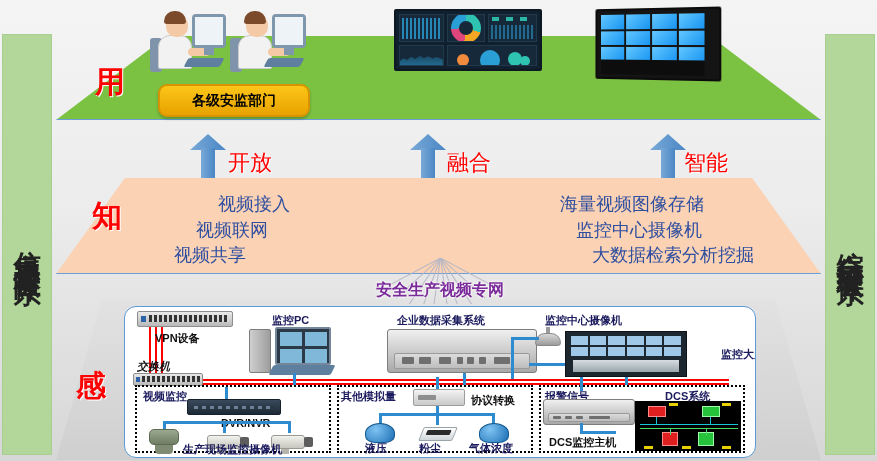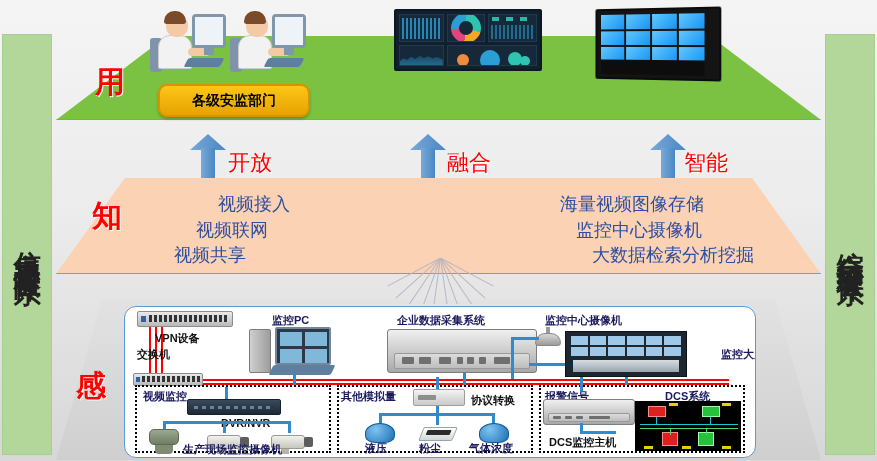--- a/index.html
+++ b/index.html
@@ -357,40 +357,41 @@
       <i style="transform:rotate(-48deg)"></i>
     <i style="transform:rotate(-34deg)"></i>
       <i style="transform:rotate(-20deg)"></i>
     <i style="transform:rotate(-8deg)"></i>
       <i style="transform:rotate(8deg)"></i>
     <i style="transform:rotate(20deg)"></i>
       <i style="transform:rotate(34deg)"></i>
     <i style="transform:rotate(48deg)"></i>
       <i style="transform:rotate(62deg)"></i>
   </div>
+  <div id="netlabel">安全生产视频专网</div>
 
   <div id="infra">
 
     <div class="redbus" style="left:22px; top:72px; width:582px;"></div>
     <div class="redbus" style="left:22px; top:76px; width:582px;"></div>
     <div class="redbus" style="left:24px; top:6px; width:2px; height:66px; background:#ff0000;"></div>
     <div class="redbus" style="left:30px; top:6px; width:2px; height:66px; background:#ff0000;"></div>
     <div class="redbus" style="left:36px; top:6px; width:2px; height:66px; background:#ff0000;"></div>
 
     <div class="rack" style="left:12px; top:4px; width:96px; height:16px;">
       <div class="led"></div>
         <div class="ports"></div>
     </div>
     <div class="dev-label dark" style="left:30px; top:24px;">VPN设备</div>
 
     <div class="rack" style="left:8px; top:66px; width:70px; height:13px;">
       <div class="led"></div>
         <div class="ports"></div>
     </div>
-    <div class="dev-label dark" style="left:12px; top:40px;">交换机</div>
+    <div class="dev-label dark" style="left:12px; top:52px;font-style:italic;">交换机</div>
 
     <div class="dev-label" style="left:147px; top:6px;">监控PC</div>
     <div class="pc-tower" style="left:124px; top:22px; width:22px; height:44px;"></div>
     <div class="pc-screen" style="left:150px; top:20px; width:56px; height:38px;">
       <em style="left:3px;top:3px;width:22px;height:14px"></em>
       <em style="left:28px;top:3px;width:22px;height:14px"></em>
       <em style="left:3px;top:20px;width:22px;height:14px"></em>
       <em style="left:28px;top:20px;width:22px;height:14px"></em>
     </div>
     <div class="pc-kb" style="left:146px; top:58px; width:62px; height:10px;"></div>

